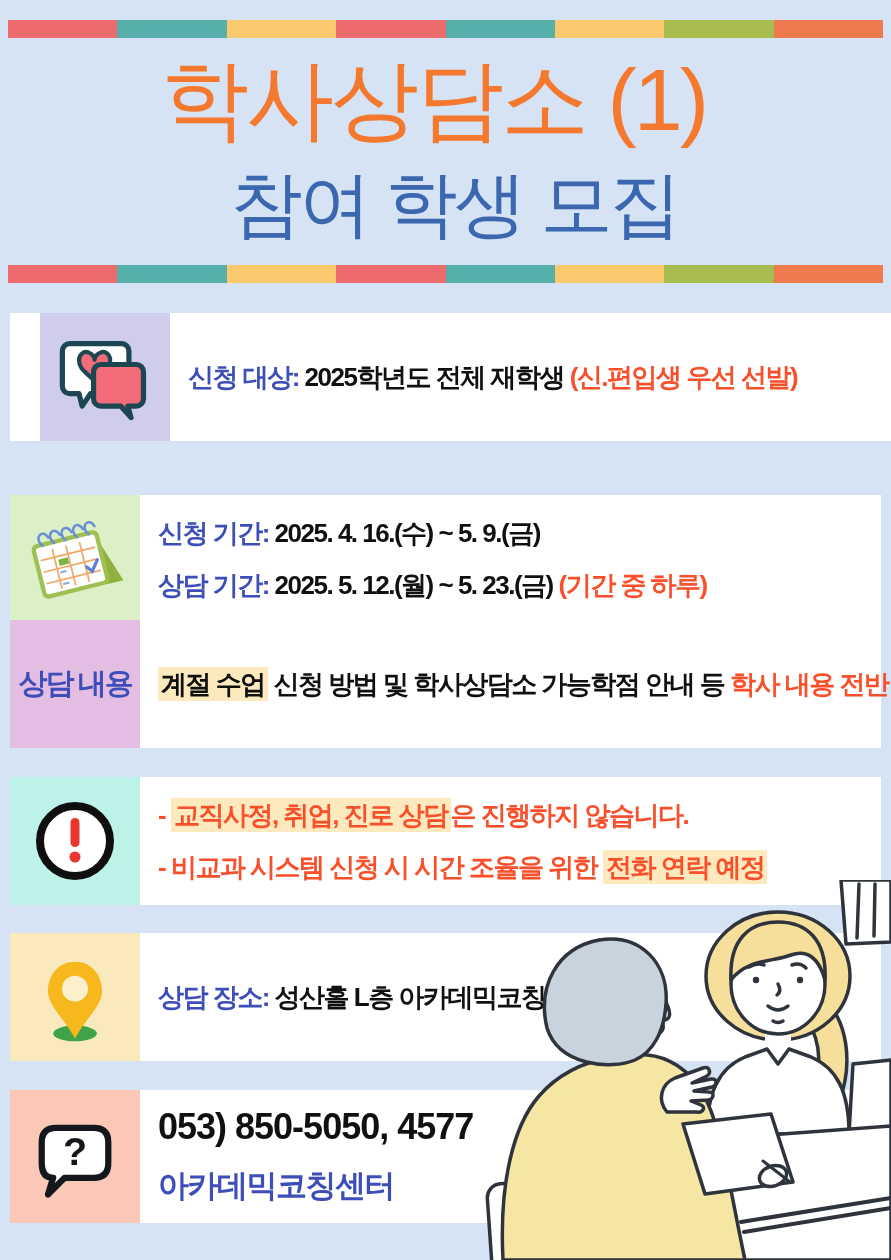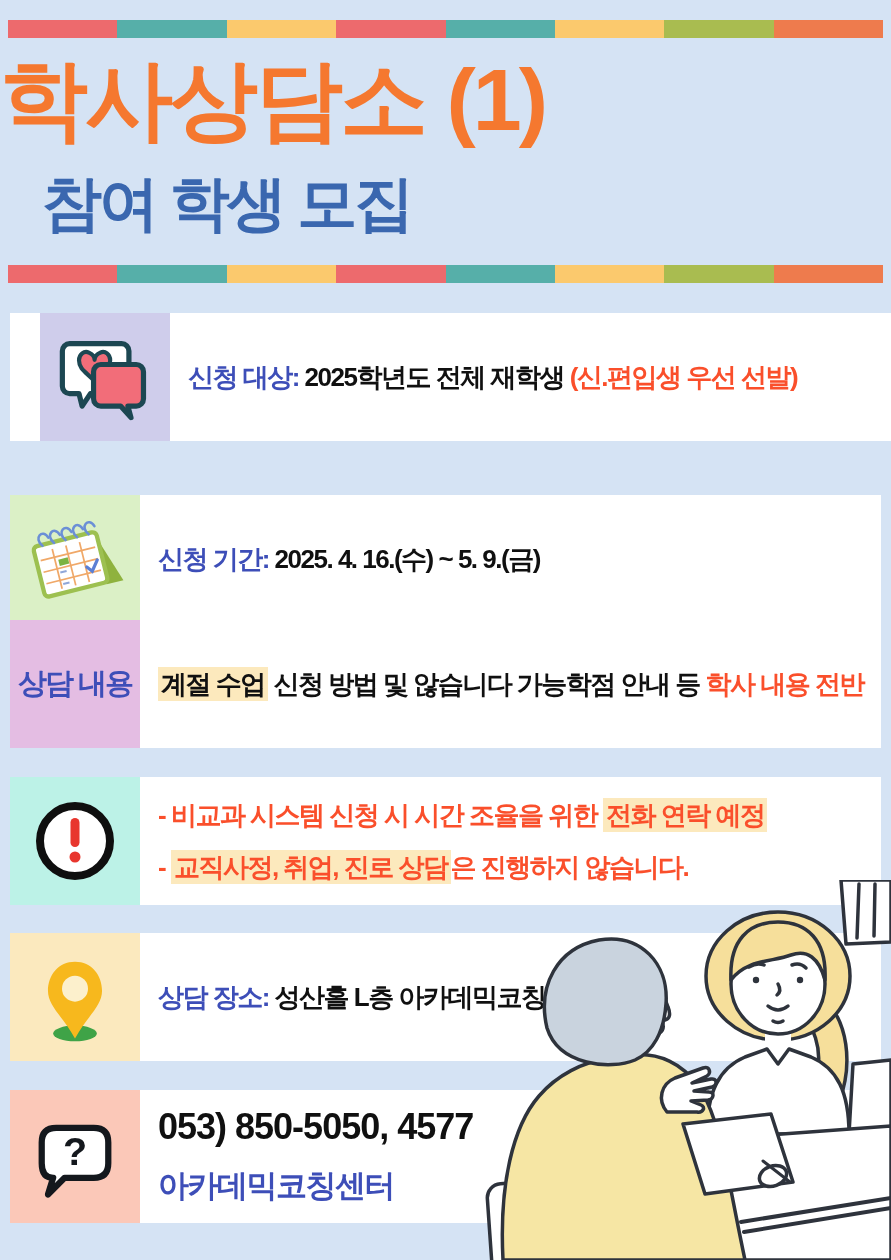--- a/index.html
+++ b/index.html
@@ -6,25 +6,25 @@
   body{
     width:891px;height:1260px;position:relative;overflow:hidden;
     background:var(--bg,#D5E3F4);
     font-family:"Liberation Sans","DejaVu Sans",sans-serif;
   }
   .stripe-bar{position:absolute;left:8px;width:875px;height:18px;display:flex;}
   .stripe-bar.top{top:20px;}
   .stripe-bar.bottom{top:265px;}
   .stripe-seg{flex:1;}
   .title{
-    position:absolute;top:48px;left:0;width:867px;text-align:left;
-    font-weight:700;line-height:104px;letter-spacing:-3px;
+    position:absolute;top:48px;left:0;width:867px;text-align:center;
+    font-weight:400;line-height:104px;letter-spacing:-3px;
   }
   .title-line1{font-size:88px;color:var(--title-orange,#F5782F);}
-  .title-line2{font-size:60px;color:var(--title-blue,#3A67AF);padding-left:42px;}
+  .title-line2{font-size:72px;color:var(--title-blue,#3A67AF);padding-left:42px;}
   .card{
     position:absolute;left:10px;width:871px;height:128px;
     background:var(--card-bg,#fff);display:flex;
   }
   .card-0{top:313px;padding-left:30px;}
   .card-1{top:463px;margin-top:32px;}
   .card-2{top:620px;}
   .card-3{top:777px;}
   .card-4{top:933px;}
   .card-5{top:1090px;height:133px;}
@@ -116,41 +116,42 @@
           <path d="M36 31 c-7 -9 4 -16 7 -6"></path>
           <path d="M47 31 c-7 -9 4 -16 7 -6"></path>
           <path d="M58 31 c-7 -9 4 -16 7 -6"></path>
           <path d="M69 31 c-7 -9 4 -16 7 -6"></path>
         </g>
       </g>
     </svg>
   </div>
   <div class="card-body">
     <div class="card-line" data-line="0"><span class="seg seg-blue">신청 기간:</span><span class="seg seg-black"> 2025. 4. 16.(수) ~ 5. 9.(금)</span></div>
+    <div class="card-line" data-line="1"><span class="seg seg-blue">상담 기간:</span><span class="seg seg-black"> 2025. 5. 12.(월) ~ 5. 23.(금) </span><span class="seg seg-accent">(기간 중 하루)</span></div>
   </div>
 </div>
 
 <div class="card card-2">
-  <div class="card-label" style="background: rgb(228, 189, 227);">상담 내용</div>
-  <div class="card-body">
-    <div class="card-line" data-line="1"><span class="seg seg-black seg-hl">계절 수업</span><span class="seg seg-black"> 신청 방법 및 않습니다 가능학점 안내 등 </span><span class="seg seg-accent">학사 내용 전반</span></div>
+  <div class="card-label" style="background: rgb(228, 189, 227); font-family: Liberation Serif, serif;">상담 내용</div>
+  <div class="card-body">
+    <div class="card-line" data-line="1"><span class="seg seg-black seg-hl">계절 수업</span><span class="seg seg-black"> 신청 방법 및 학사상담소 가능학점 안내 등 </span><span class="seg seg-accent">학사 내용 전반</span></div>
   </div>
 </div>
 
 <div class="card card-3">
   <div class="card-icon" style="background: rgb(188, 242, 231);">
     <svg width="100" height="100" viewBox="0 0 100 100">
       <circle cx="50" cy="50" r="35" fill="#FFFFFF" stroke="#0F0F0F" stroke-width="8"></circle>
       <rect x="45.5" y="27" width="9" height="29" rx="4.5" fill="#E8362E"></rect>
       <circle cx="50" cy="66" r="5.5" fill="#E8362E"></circle>
     </svg>
   </div>
   <div class="card-body">
+    <div class="card-line" data-line="0"><span class="seg seg-accent">- </span><span class="seg seg-accent seg-hl">교직사정, 취업, 진로 상담</span><span class="seg seg-accent">은 진행하지 않습니다.</span></div>
     <div class="card-line" data-line="1"><span class="seg seg-accent">- 비교과 시스템 신청 시 시간 조율을 위한 </span><span class="seg seg-accent seg-hl">전화 연락 예정</span></div>
-    <div class="card-line" data-line="0"><span class="seg seg-accent">- </span><span class="seg seg-accent seg-hl">교직사정, 취업, 진로 상담</span><span class="seg seg-accent">은 진행하지 않습니다.</span></div>
   </div>
 </div>
 
 <div class="card card-4">
   <div class="card-icon" style="background: rgb(251, 233, 190);">
     <svg width="104" height="104" viewBox="0 0 100 100">
       <ellipse cx="50" cy="85" rx="21" ry="7.5" fill="#3FA347"></ellipse>
       <path d="M50 16 C 34 16 24 29 24 44 C 24 59 38 68 50 90 C 62 68 76 59 76 44 C 76 29 66 16 50 16 Z" fill="#F7B81D"></path>
       <circle cx="50" cy="42" r="12.5" fill="#FCF0CC"></circle>
     </svg>

